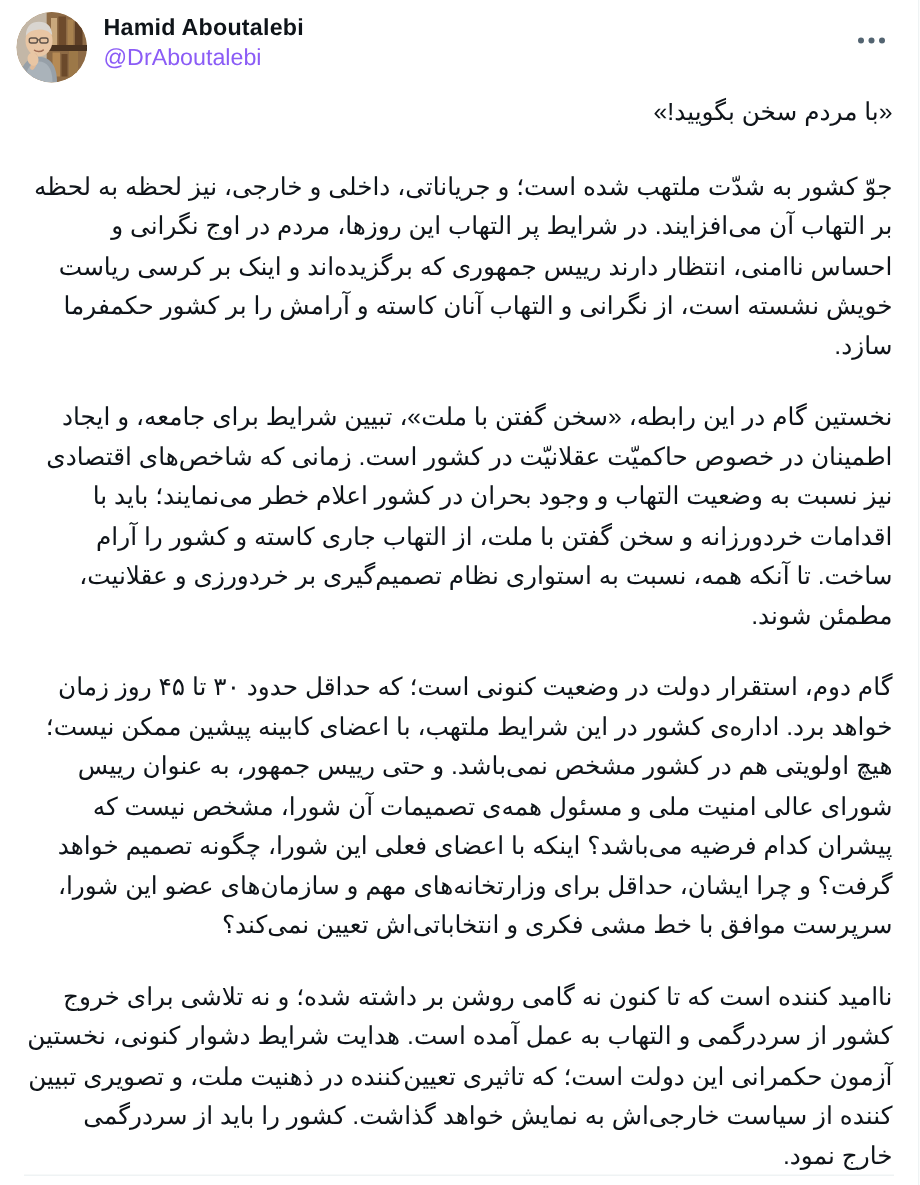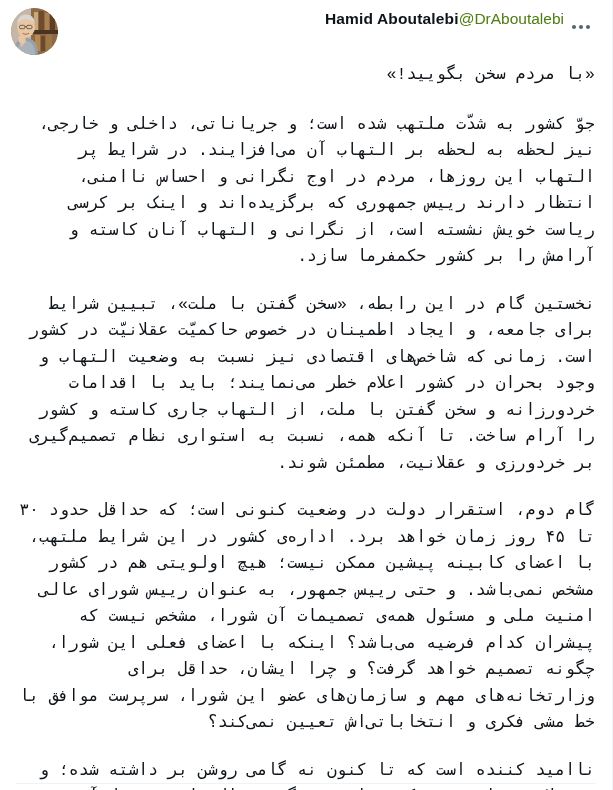--- a/index.html
+++ b/index.html
@@ -38,38 +38,38 @@
     border-radius: 50%;
     flex: 0 0 47px;
     overflow: hidden;
     position: relative;
     background: #c8b49a;
   }
   .avatar svg { display: block; width: 47px; height: 47px; }
   .identity {
     margin-left: 11px;
     display: flex;
-    flex-direction: row;
+    flex-direction: column;
     justify-content: flex-end;
     padding-top: 1px;
     flex: 1 1 auto;
     min-width: 0;
   }
   .display-name {
     font-size: 15.5px;
     font-weight: bold;
     color: #0f1419;
     line-height: 20px;
     letter-spacing: 0.01em;
     white-space: nowrap;
   }
   .handle {
     font-size: 15.5px;
     font-weight: normal;
-    color: #4d7c0f;
+    color: #8b5cf6;
     line-height: 20px;
     white-space: nowrap;
   }
   .more-menu {
     flex: 0 0 auto;
     width: 34px;
     height: 34px;
     display: flex;
     align-items: center;
     justify-content: center;
@@ -101,21 +101,21 @@
     padding: 6px 17px 0 18px;
     box-sizing: border-box;
   }
   .rtl-text {
     direction: rtl;
     unicode-bidi: isolate;
     text-align: right;
     font-size: 16.5px;
     line-height: 26.5px;
     color: #0f1419;
-    font-family: Liberation Mono, monospace;
+    font-family: Liberation Sans, sans-serif;
     margin: 0;
   }
   .para { margin: 0 0 21px 0; }
   .para.lead { margin-bottom: 23px; }
   .para.last { }
   .bottom-divider {
     position: absolute;
     left: 16px;
     right: 16px;
     bottom: 6px;

